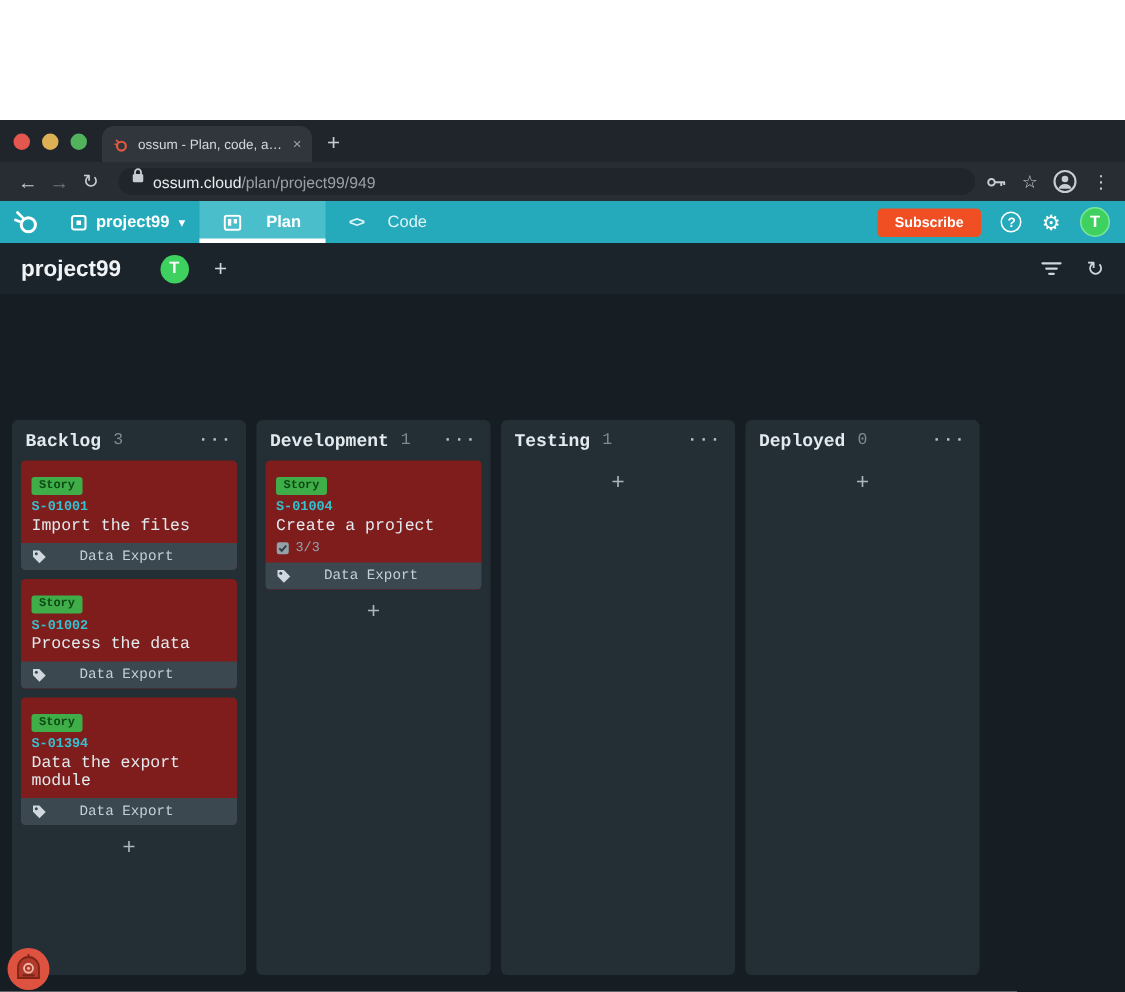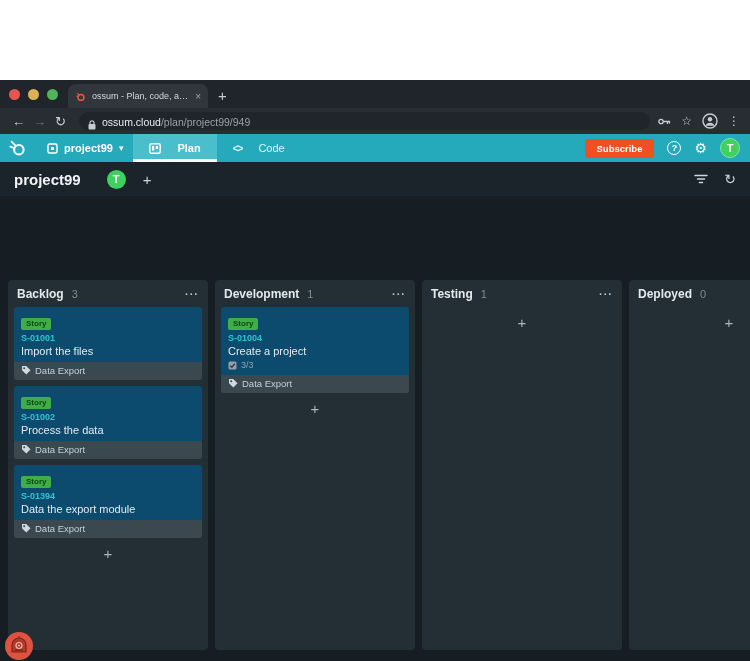--- a/index.html
+++ b/index.html
@@ -18,21 +18,21 @@
     display:flex; align-items:center; gap:6px; padding:0 7px; }
   .tab-title { font-size:9px; color:#d3d8dc; white-space:nowrap; overflow:hidden;
     text-overflow:ellipsis; flex:1; }
   .tab-close { font-size:10px; color:#9aa3aa; }
   .newtab { color:#c6ccd2; font-size:15px; margin:0 0 4px 10px; }
 
   .toolbar { height:26px; background:#282d33; display:flex; align-items:center; padding:0 8px; }
   .nav-ic { color:#c6ccd2; font-size:13px; width:21px; text-align:center; }
   .nav-ic.dim { color:#6b7279; }
   .urlpill { flex:1; height:18px; background:#20252b; border-radius:9px; margin:0 8px;
-    display:flex; align-items:flex-end; padding:0 9px; gap:6px; }
+    display:flex; align-items:flex-start; padding:0 9px; gap:6px; }
   .url-domain { font-size:10.5px; color:#e8eaed; }
   .url-path { font-size:10.5px; color:#9aa0a6; }
   .tb-right { display:flex; align-items:center; gap:10px; padding-right:2px; }
   .tb-right .glyph { color:#c6ccd2; font-size:12px; }
 
   
   .navbar { height:28px; background:#25aabc; display:flex; align-items:stretch; }
   .logo-wrap { display:flex; align-items:center; padding:0 9px 0 8px; }
   .proj-sel { display:flex; align-items:center; gap:6px; padding:0 10px; color:#ffffff;
     font-size:11px; font-weight:bold; }
@@ -59,38 +59,38 @@
   .proj-title { color:#f0f4f6; font-size:15px; font-weight:bold; }
   .titlebar .avatar { width:19px; height:19px; margin-left:26px; border:none; }
   .tb-add { color:#cdd6db; font-size:15px; margin-left:17px; }
   .tb-spacer { flex:1; }
   .tb-filter { margin-right:16px; display:flex; align-items:center; }
   .tb-refresh { color:#cdd6db; font-size:14px; }
 
   
   .board { position:absolute; left:0; top:196px; width:750px; height:465px;
     background:#161e24; padding:4px 0 0 8px; display:flex; gap:7px; }
-  .column { width:200px; height:370px; background:#232e35; border-radius:4px; flex:none; }
+  .column { width:156px; height:370px; background:#232e35; border-radius:4px; flex:none;font-family:Liberation Mono, monospace; }
   .col-header { display:flex; align-items:center; padding:7px 9px 6px; }
   .col-name { font-size:12px; font-weight:bold; color:#e3eaee; }
   .col-count { font-size:11px; color:#7d8b93; margin-left:8px; }
   .col-menu { margin-left:auto; color:#b9c4ca; font-size:11px; font-weight:bold;
     letter-spacing:1px; line-height:8px; }
-  .card { margin:0 6px 6px; background:#0c4a6e; border-radius:3px; overflow:hidden; }
+  .card { margin:0 6px 6px; background:#7f1d1d; border-radius:3px; overflow:hidden; }
   .card-body { padding:5px 7px 5px; }
   .badge { display:inline-block; font-size:8px; font-weight:bold; padding:1px 5px 2px;
     border-radius:2px; }
   .badge.story { background:#3fae49; color:#0e4a14; }
   .badge.bug { background:#e91e63; color:#5c0a26; }
   .card-id { font-size:9px; font-weight:bold; color:#35c1ce; margin-top:3px; }
   .card-title { font-size:11px; color:#e3eaee; margin-top:2px; }
   .card-check { font-size:9px; color:#93a1a9; margin-top:3px; display:flex;
     align-items:center; gap:4px; }
   .card-footer { background:#3b4850; padding:3px 7px 4px; font-size:9.5px; color:#c5cfd6;
-    display:flex; align-items:flex-start; gap:4px; }
+    display:flex; align-items:flex-end; gap:22px; }
   .col-add { text-align:center; color:#aab6bd; font-size:15px; margin-top:7px; cursor:pointer; }
 
   
   .chat-widget { position:absolute; left:4px; top:551px; width:30px; height:30px; }
 </style>
 </head>
 <body>
 
 <div class="stage">
   <div class="browser">

